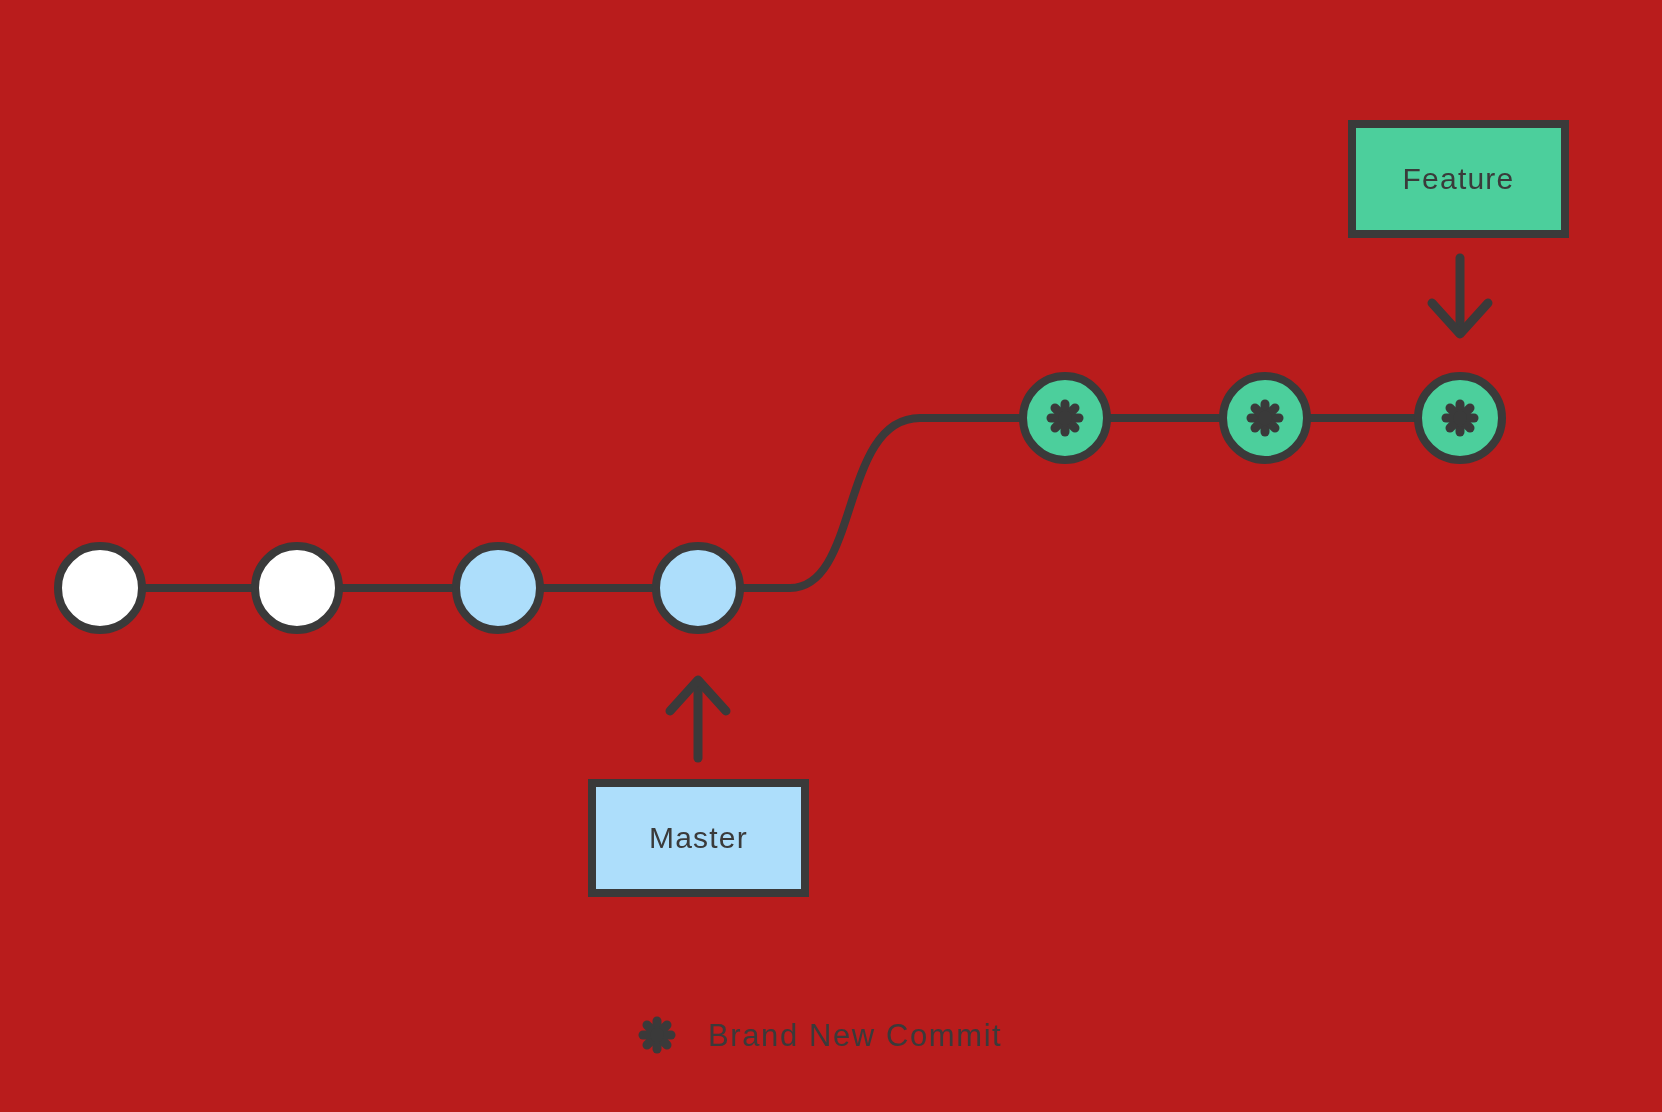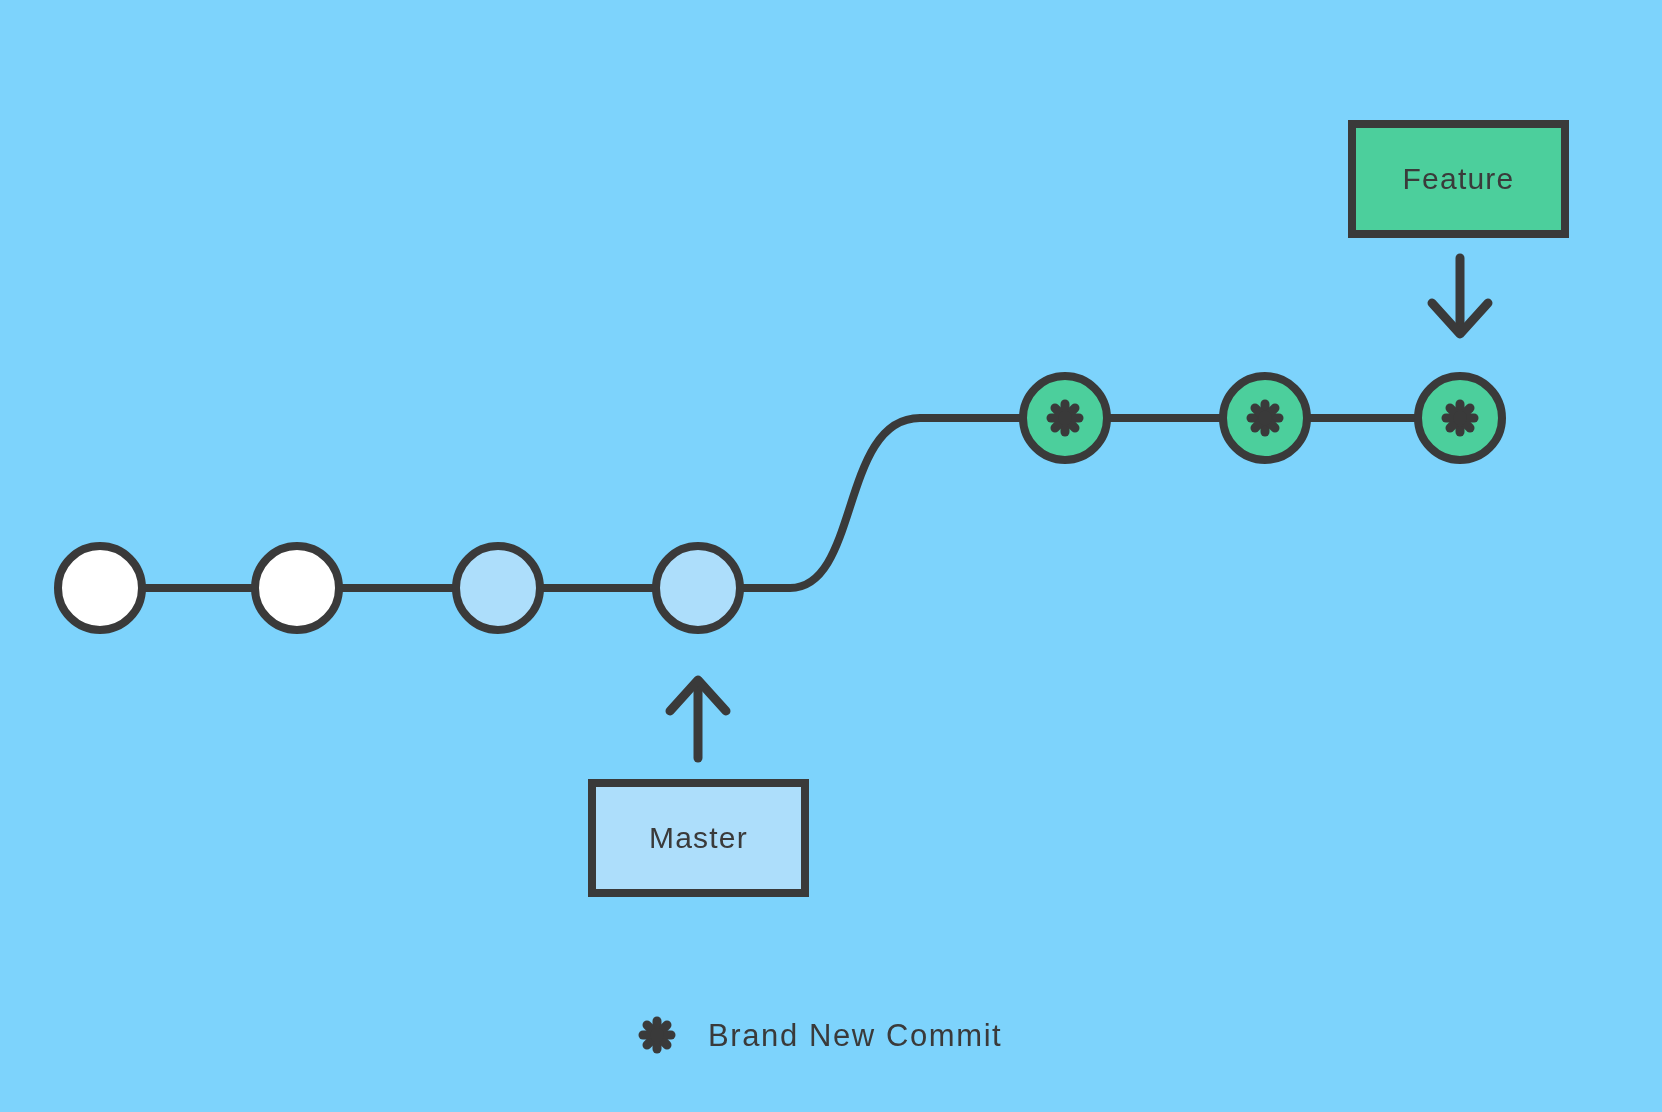--- a/index.html
+++ b/index.html
@@ -8,21 +8,21 @@
     padding: 0;
     background: #ffffff;
   }
   body {
     font-family: "Liberation Sans", sans-serif;
   }
   #canvas {
     position: relative;
     width: 1662px;
     height: 1112px;
-    background: #7dd3fc;
+    background: #b91c1c;
     overflow: hidden;
   }
   #diagram-svg {
     position: absolute;
     left: 0;
     top: 0;
     width: 1662px;
     height: 1112px;
     display: block;
   }

